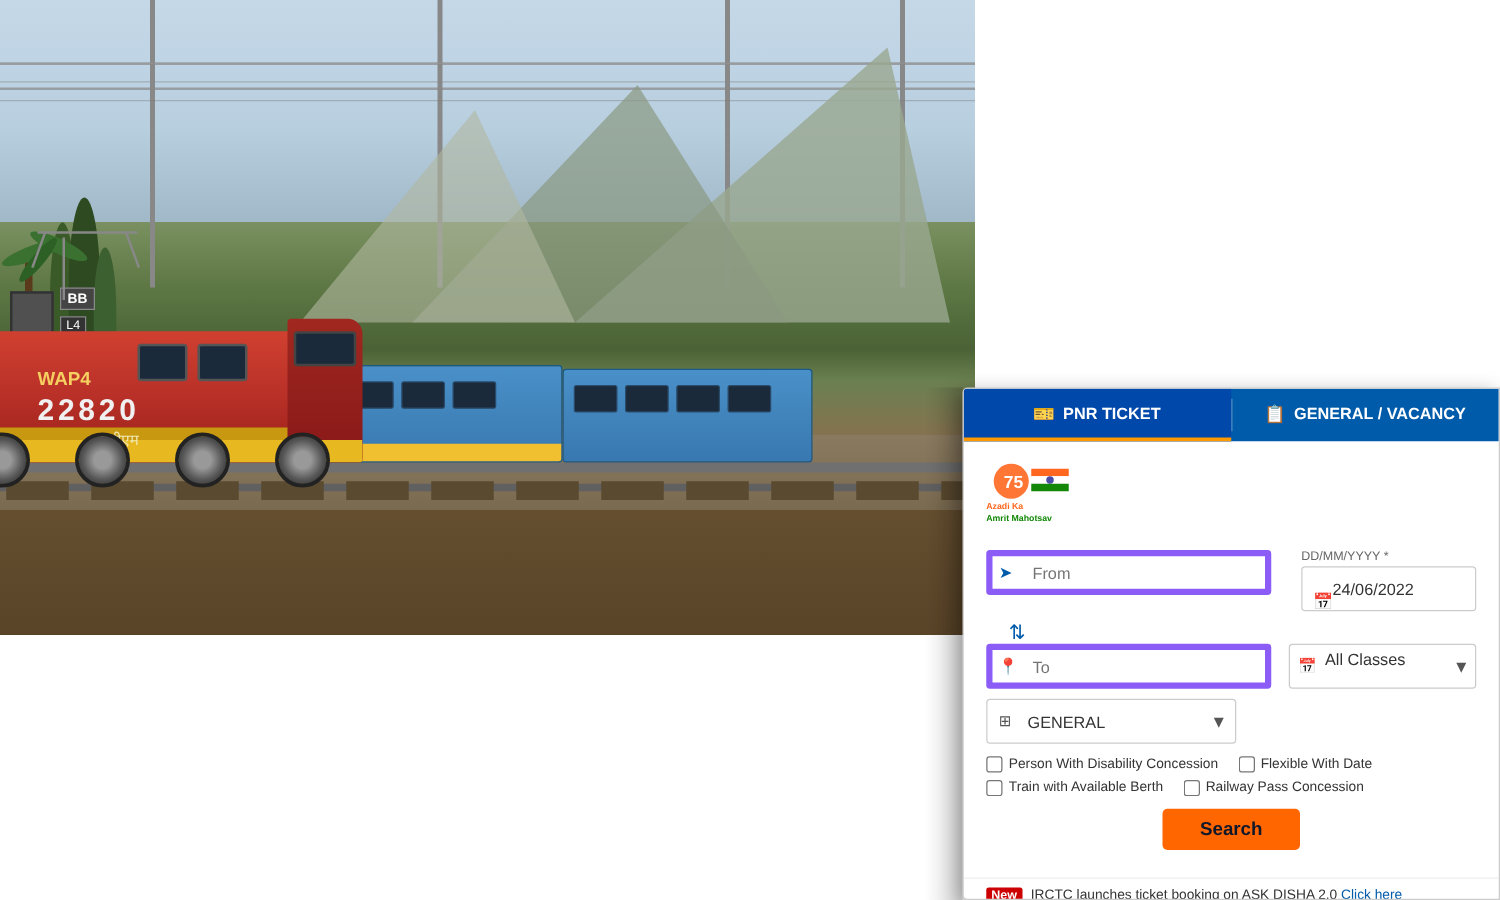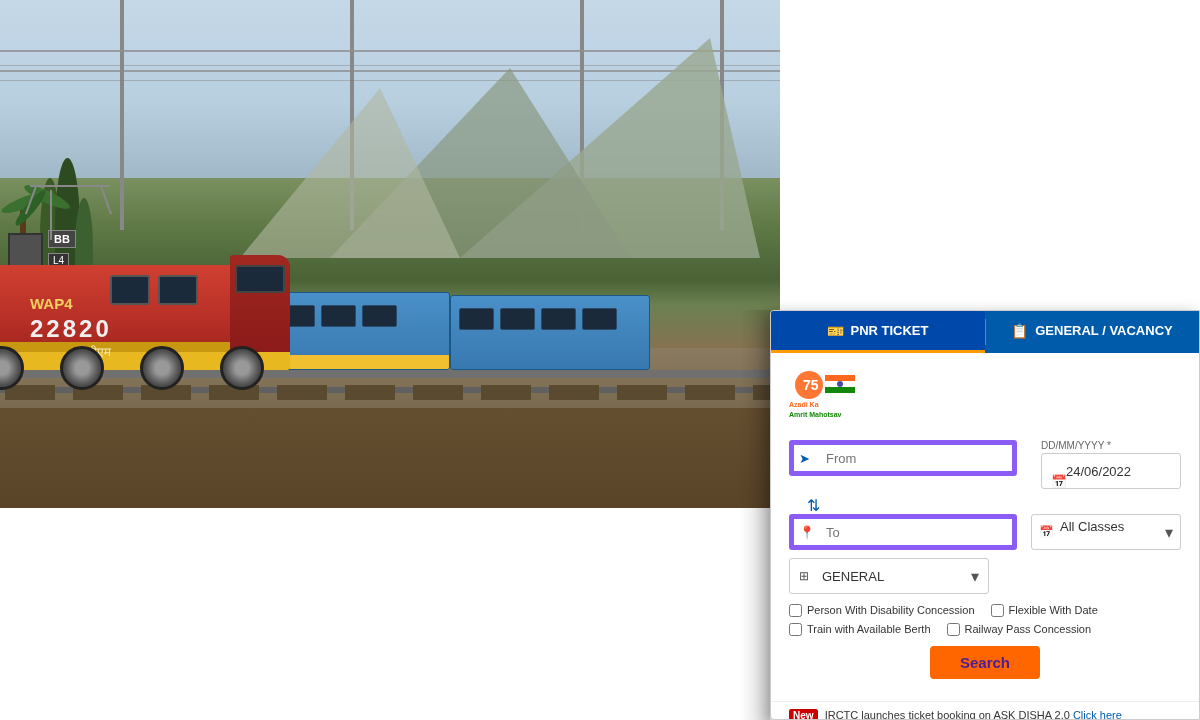--- a/index.html
+++ b/index.html
@@ -276,21 +276,21 @@
     }
     .checkbox-item input[type="checkbox"] {
       width: 13px;
       height: 13px;
       cursor: pointer;
     }
 
     
     .search-btn {
       background: #ff6600;
-      color: #4c1d95;
+      color: #0f172a;
       border: none;
       border-radius: 4px;
       padding: 8px 30px;
       font-size: 15px;
       font-weight: bold;
       cursor: pointer;
       display: block;
       margin: 8px auto;
     }
 

